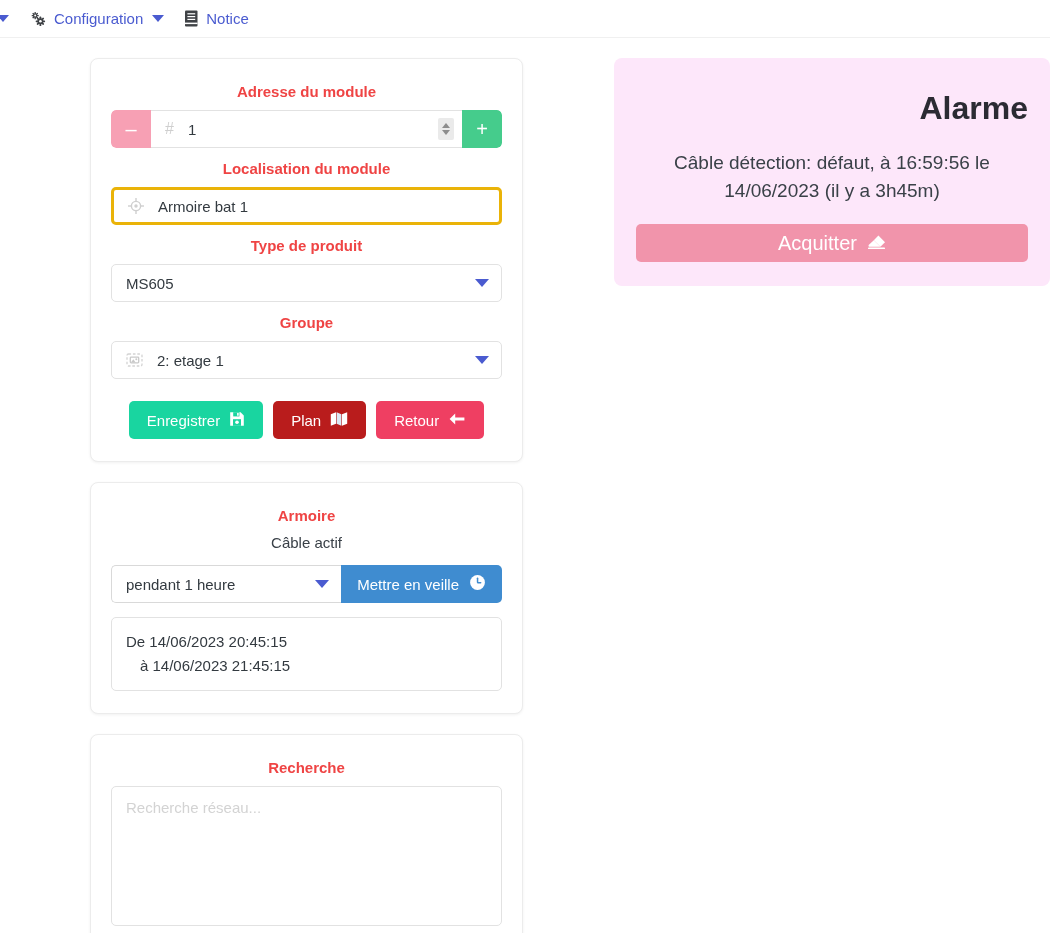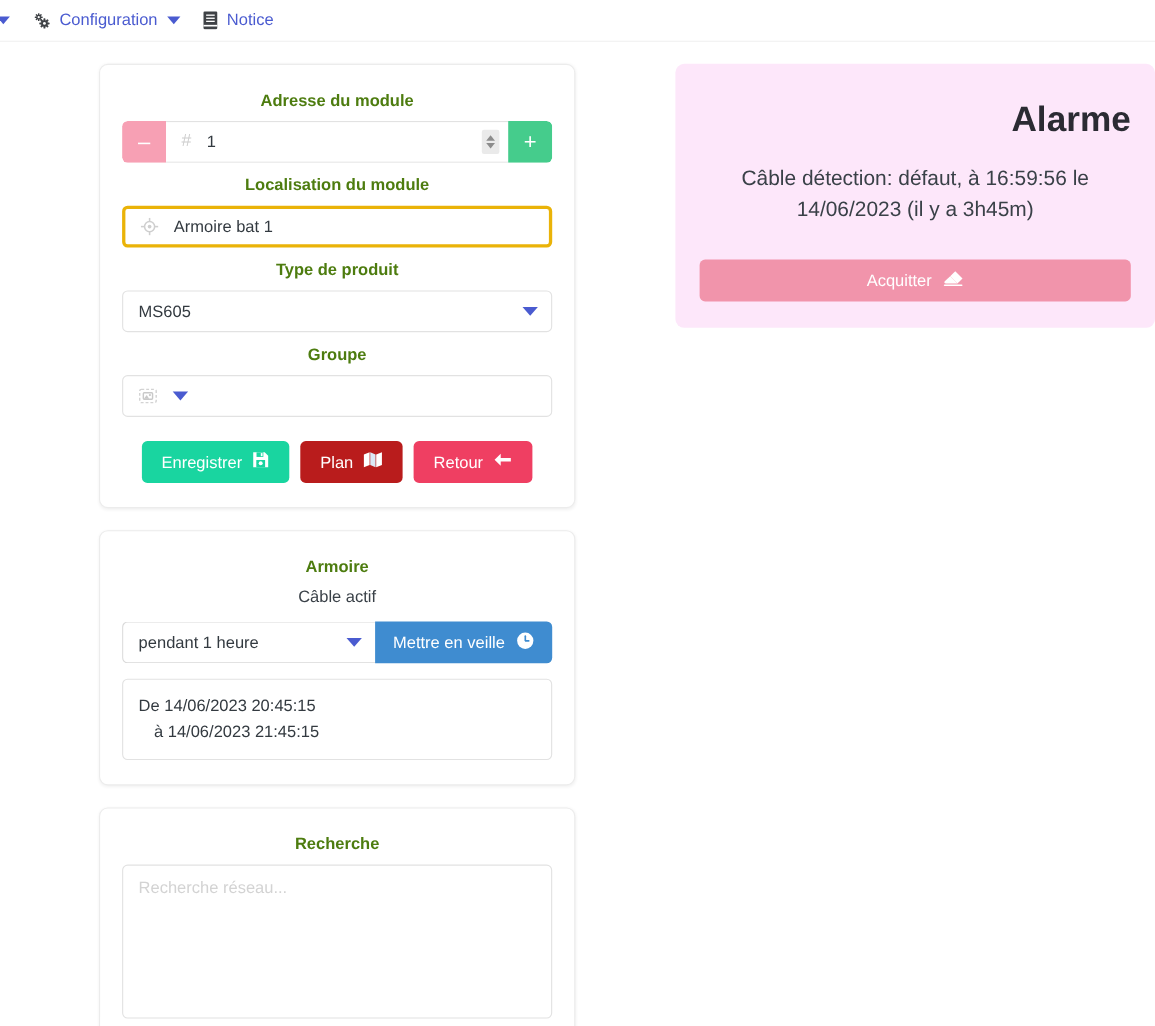--- a/index.html
+++ b/index.html
@@ -57,21 +57,21 @@
     border-radius: 8px;
     box-shadow: 0 1px 3px rgba(0,0,0,0.06);
     padding: 18px 20px 22px 20px;
     margin-bottom: 20px;
     width: 433px;
   }
   .card-label {
     text-align: center;
     font-weight: bold;
     font-size: 15px;
-    color: #4d7c0f;
+    color: #ef4444;
     margin: 12px 0 10px 0;
   }
   .card-label.first { margin-top: 6px; }
 
   
   .stepper {
     display: flex;
     height: 38px;
     border-radius: 5px;
     overflow: hidden;
@@ -195,31 +195,31 @@
     margin: 12px 0 22px 0;
   }
   .alarm-msg {
     text-align: center;
     font-size: 19px;
     color: #3a4148;
     line-height: 1.45;
     padding: 0 12px;
   }
   .btn-ack {
-    margin-top: 32px;
+    margin-top: 20px;
     height: 38px;
     width: 100%;
     background: #f194ab;
     border-radius: 5px;
     display: flex;
     align-items: center;
     justify-content: center;
     gap: 10px;
     color: #ffffff;
-    font-size: 15px;
+    font-size: 20px;
     cursor: pointer;
     user-select: none;
   }
 
   
   .veille-sub {
     text-align: center;
     font-size: 15px;
     color: #3a4148;
     margin: 8px 0 14px 0;
@@ -372,20 +372,21 @@
 
       <div class="select-box">
         <span class="lead-icon">
           <svg width="17" height="16" viewBox="0 0 17 16">
             <rect x="1" y="2" width="15" height="12" rx="1.5" fill="none" stroke="#d3d3d3" stroke-width="1.3" stroke-dasharray="2.6 1.8"></rect>
             <rect x="4.3" y="5.1" width="8.4" height="5.8" rx="0.8" fill="none" stroke="#c9c9c9" stroke-width="1.3"></rect>
             <circle cx="10.3" cy="7.2" r="1.0" fill="#c9c9c9"></circle>
             <path d="M4.8 10.4 L7.4 7.2 L9.6 10.4 Z" fill="#c9c9c9"></path>
           </svg>
         </span>
+        <span class="select-value">2: etage 1</span>
         <span class="sel-chev"></span>
       </div>
 
       <div class="btn-row">
         <div class="btn btn-save">
           <span>Enregistrer</span>
           <span>
             <svg width="16" height="16" viewBox="0 0 16 16">
               <path d="M1.2 1.2h10.4L14.8 4.4V14.8H1.2Z" fill="#ffffff"></path>
               <rect x="4.2" y="1.2" width="6.2" height="4.2" fill="#19d5a0"></rect>

